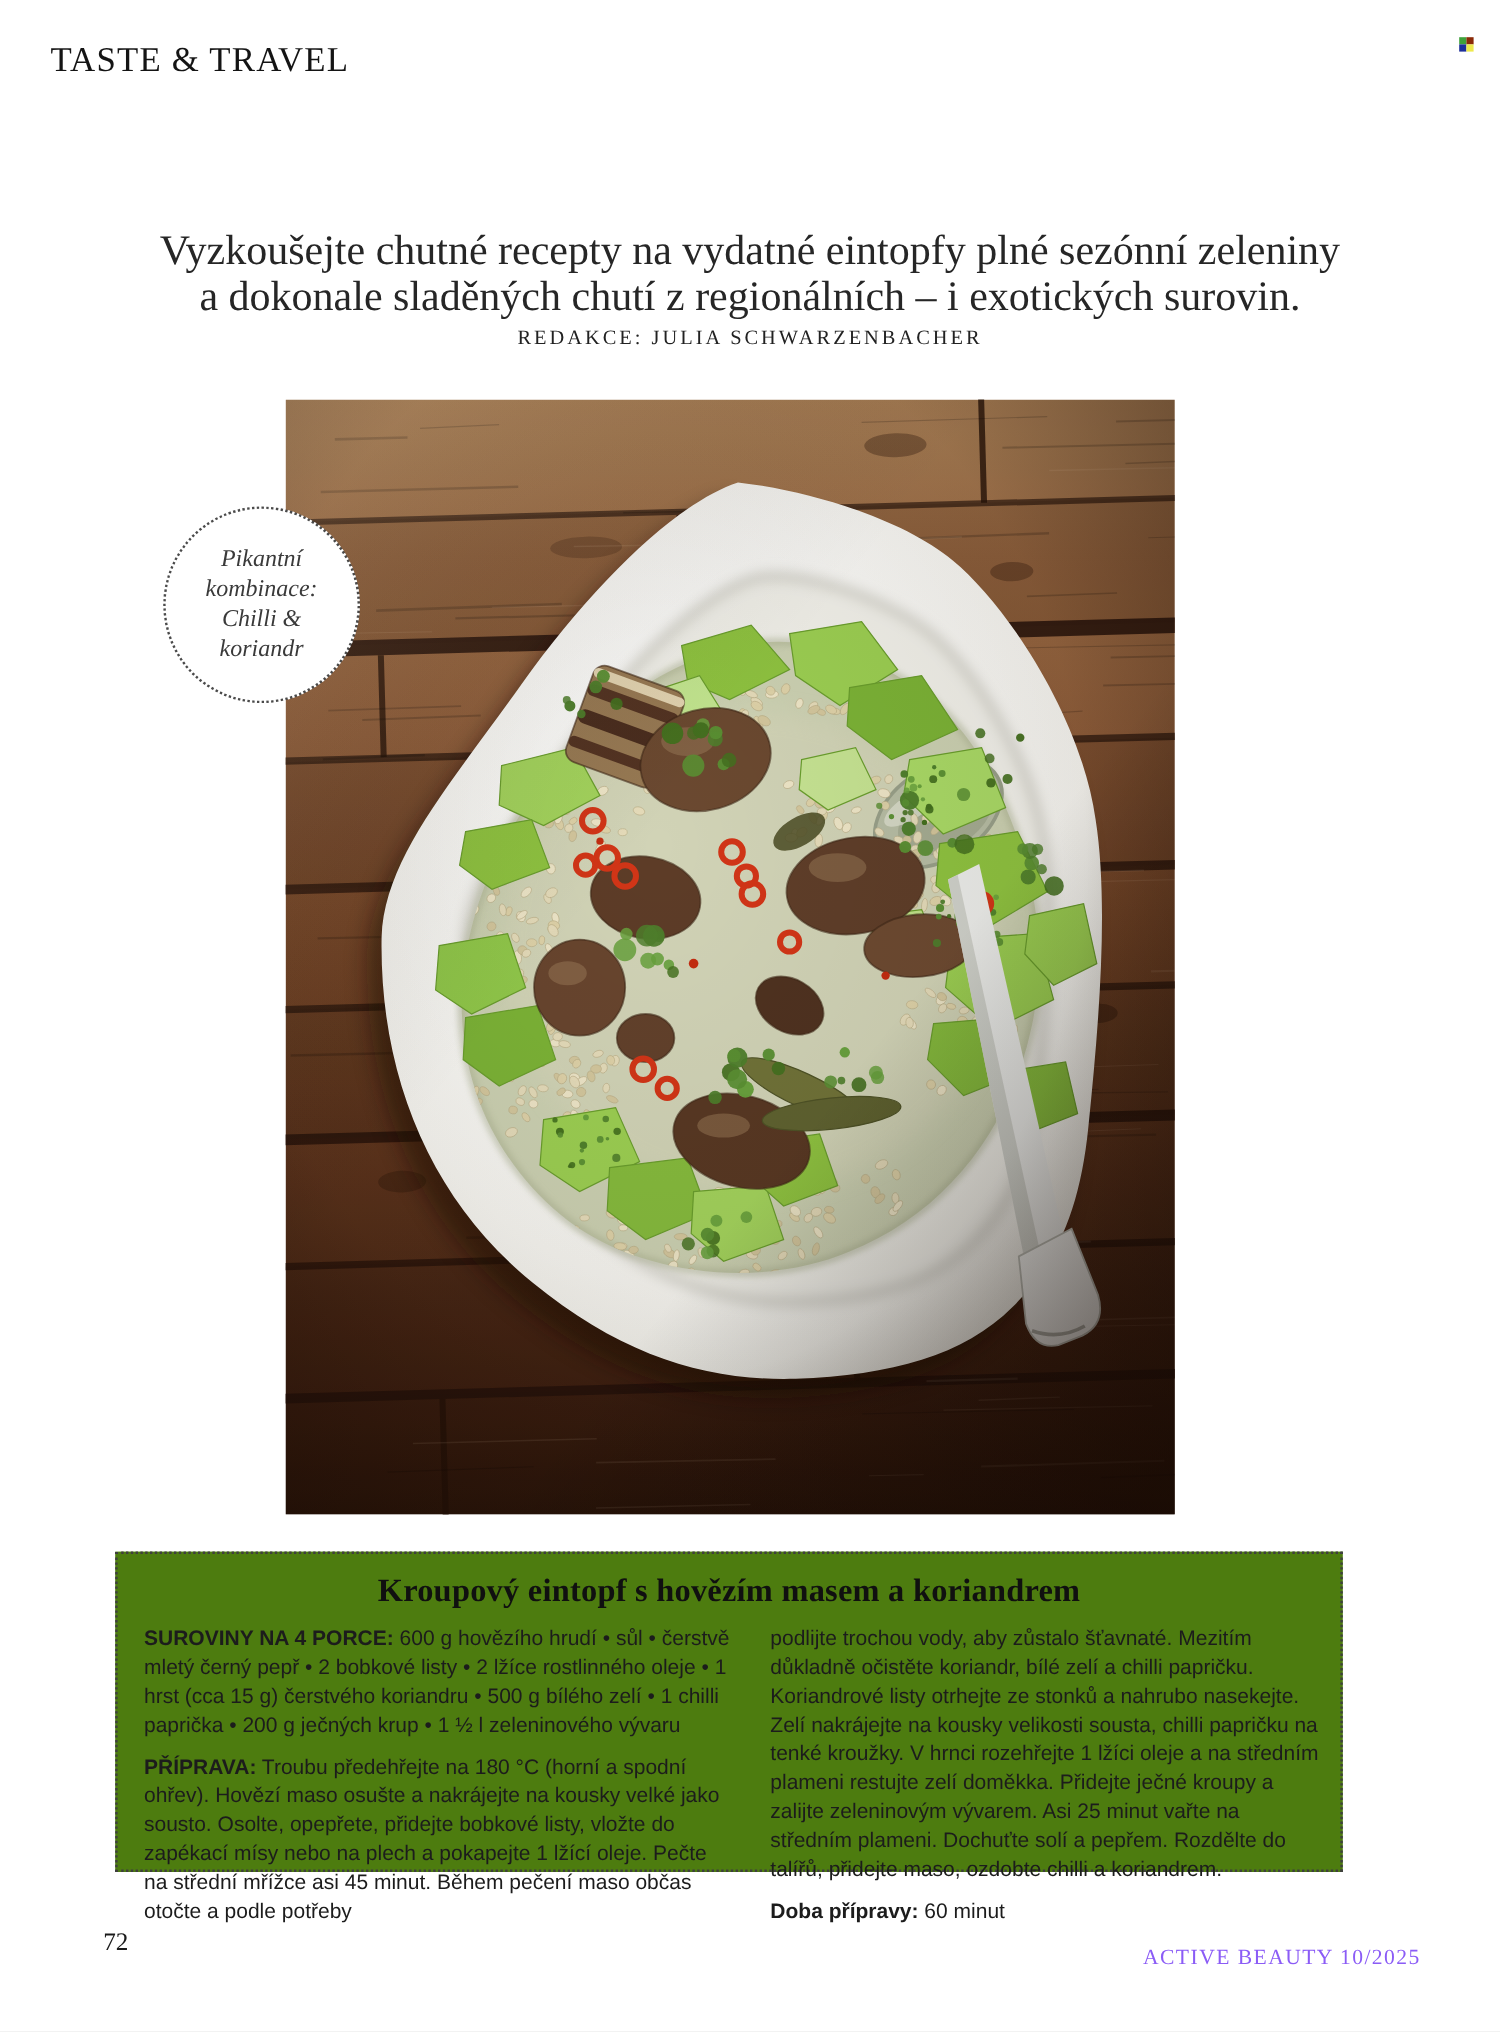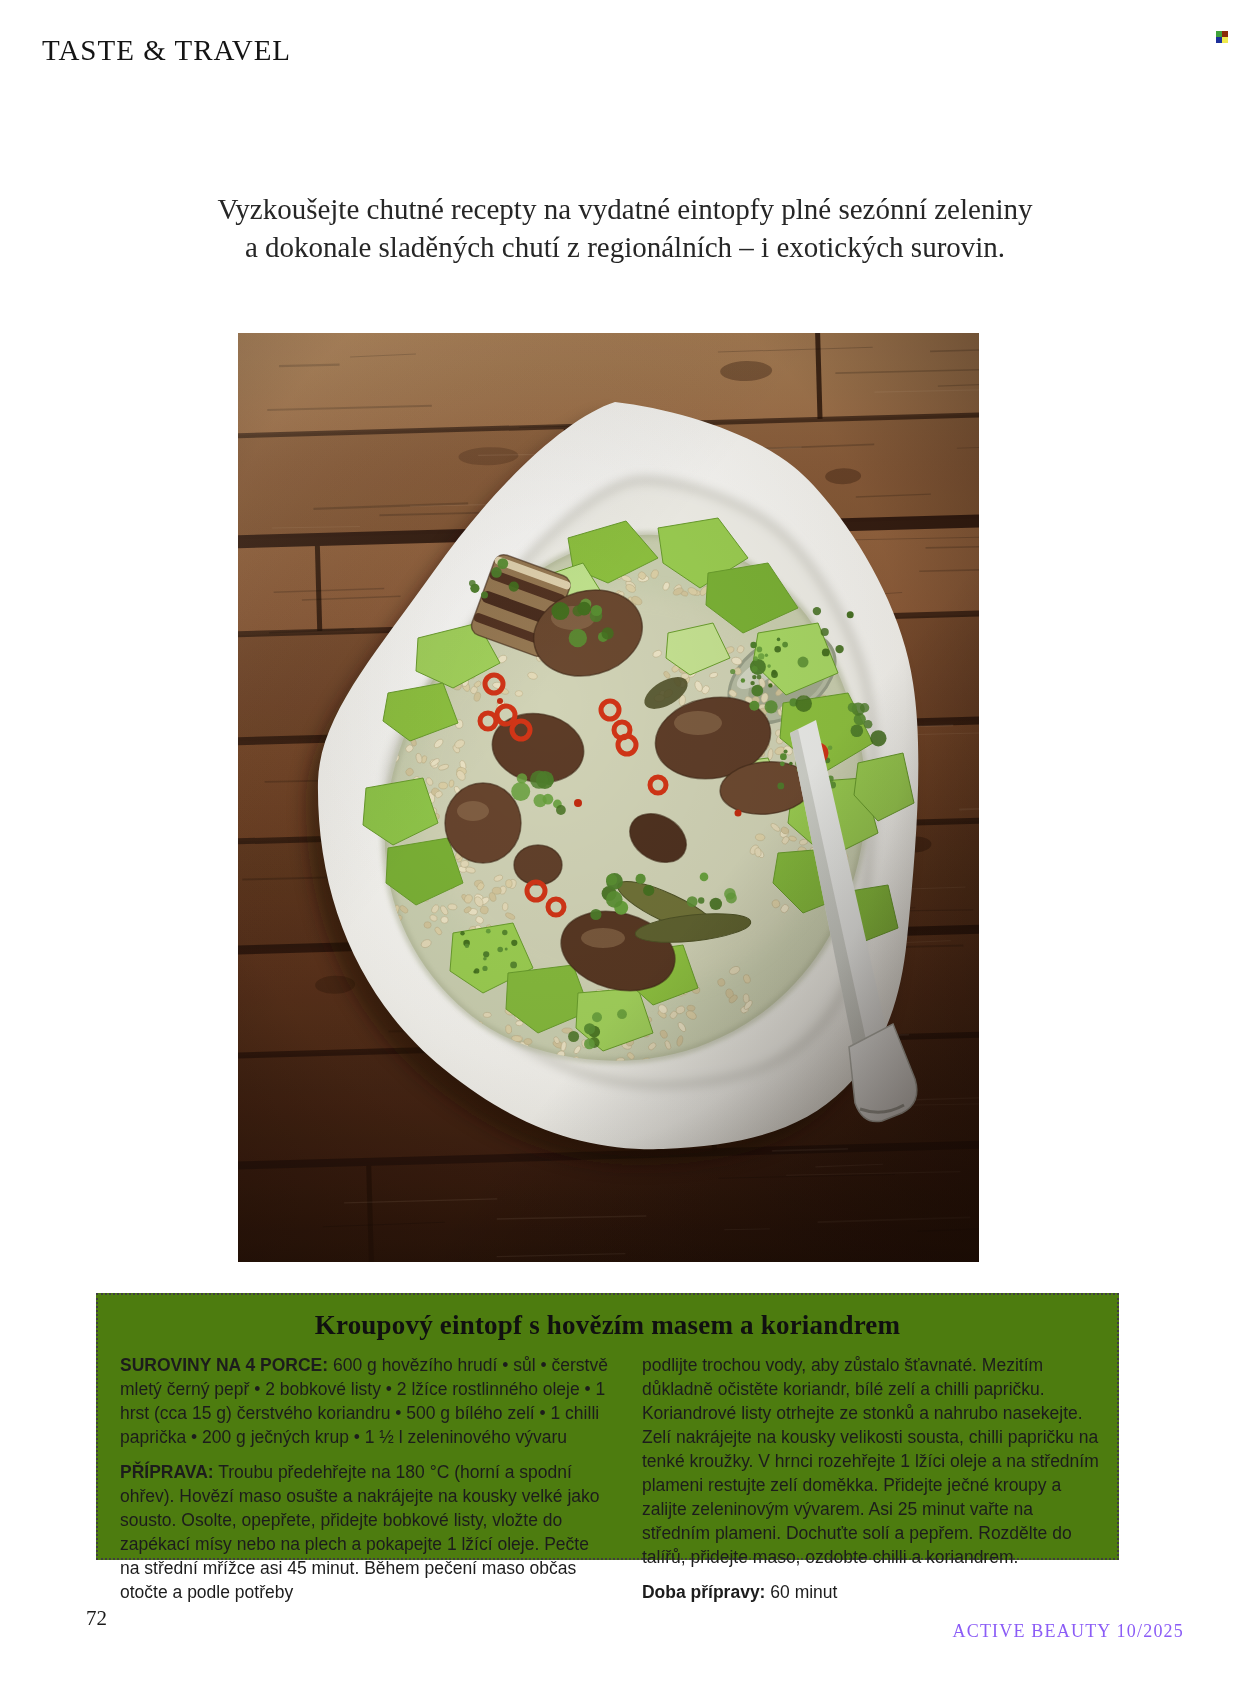--- a/index.html
+++ b/index.html
@@ -20,21 +20,21 @@
   .corner-logo span { display:block; }
   
   .hero-title {
     position:absolute; left:0; top:94px; width:1250px; text-align:center;
     font-family:"Liberation Serif", serif; font-weight:400; font-size:67px;
     color:#1b1b1b; letter-spacing:-1px; white-space:nowrap;
   }
   .hero-title .squeeze { display:inline-block; transform:scaleX(.87); transform-origin:center; }
   .hero-subtitle {
     position:absolute; left:0; top:190px; width:1250px; text-align:center;
-    font-family:"Liberation Serif", serif; font-size:29px; line-height:38px; color:#262626;
+    font-family:"Liberation Serif", serif; font-size:35px; line-height:38px; color:#262626;
   }
   .hero-byline {
     position:absolute; left:0; top:272px; width:1250px; text-align:center;
     font-family:"Liberation Serif", serif; font-size:17px; letter-spacing:2.5px; color:#222;
   }
   
   .photo { position:absolute; left:238px; top:333px; width:741px; height:929px; }
   .photo svg { display:block; }
   
   .badge {
@@ -86,20 +86,21 @@
     <span id="lq3" style="background: rgb(29, 47, 154);"></span>
     <span id="lq4" style="background: rgb(238, 233, 77);"></span>
   </div>
 
 
   <div class="hero-subtitle">
     <div>Vyzkoušejte chutné recepty na vydatné eintopfy plné sezónní zeleniny</div>
     <div>a dokonale sladěných chutí z regionálních – i exotických surovin.</div>
   </div>
 
+  <div class="hero-byline">REDAKCE: JULIA SCHWARZENBACHER</div>
 
   <div class="photo">
     <svg id="dishsvg" width="741" height="929" viewBox="0 0 741 929" xmlns="http://www.w3.org/2000/svg">
       <defs>
         <linearGradient id="woodGrad" x1="0" y1="0" x2="0" y2="1">
           <stop offset="0" stop-color="#a57a50"></stop>
           <stop offset="0.14" stop-color="#966640"></stop>
           <stop offset="0.30" stop-color="#8a5836"></stop>
           <stop offset="0.46" stop-color="#7a4a2a"></stop>
           <stop offset="0.62" stop-color="#6a3d21"></stop>
@@ -923,20 +924,28 @@
         <path d="M 552,400 L 560,396 L 630,716 L 617,723 Z" fill="#c9cbc3" opacity="0.8"></path>
         <path d="M 611,714 L 655,691 L 677,746 Q 684,770 664,780 L 644,788 Q 625,792 617,770 Z" fill="#f0f1ee" stroke="#b9bbb3" stroke-width="1.5"></path>
         <path d="M 622,776 Q 645,784 666,772" fill="none" stroke="#8f9189" stroke-width="3" opacity="0.7"></path>
       </g>
 
       <rect x="0" y="0" width="741" height="929" fill="url(#cornerDark)"></rect>
       <rect x="0" y="0" width="741" height="929" fill="url(#vig)"></rect>
     </svg>
   </div>
 
+  <div class="badge">
+    <div class="badge-text">
+      <div>Pikantní</div>
+      <div>kombinace:</div>
+      <div>Chilli &amp;</div>
+      <div>koriandr</div>
+    </div>
+  </div>
 
   <div class="recipe-box">
     <div class="recipe-title">Kroupový eintopf s hovězím masem a koriandrem</div>
     <div class="recipe-cols">
       <div class="col col-left">
         <p><b>SUROVINY NA 4 PORCE:</b><span> 600 g hovězího hrudí • sůl • čerstvě mletý černý pepř • 2 bobkové listy • 2 lžíce rostlinného oleje • 1 hrst (cca 15 g) čerstvého koriandru • 500 g bílého zelí • 1 chilli paprička • 200 g ječných krup • 1 ½ l zeleninového vývaru</span></p>
         <p><b>PŘÍPRAVA:</b><span> Troubu předehřejte na 180 °C (horní a spodní ohřev). Hovězí maso osušte a nakrájejte na kousky velké jako sousto. Osolte, opepřete, přidejte bobkové listy, vložte do zapékací mísy nebo na plech a pokapejte 1 lžící oleje. Pečte na střední mřížce asi 45 minut. Během pečení maso občas otočte a podle potřeby</span></p>
       </div>
       <div class="col col-right">
         <p>podlijte trochou vody, aby zůstalo šťavnaté. Mezitím důkladně očistěte koriandr, bílé zelí a chilli papričku. Koriandrové listy otrhejte ze stonků a nahrubo nasekejte. Zelí nakrájejte na kousky velikosti sousta, chilli papričku na tenké kroužky. V hrnci rozehřejte 1 lžíci oleje a na středním plameni restujte zelí doměkka. Přidejte ječné kroupy a zalijte zeleninovým vývarem. Asi 25 minut vařte na středním plameni. Dochuťte solí a pepřem. Rozdělte do talířů, přidejte maso, ozdobte chilli a koriandrem.</p>

